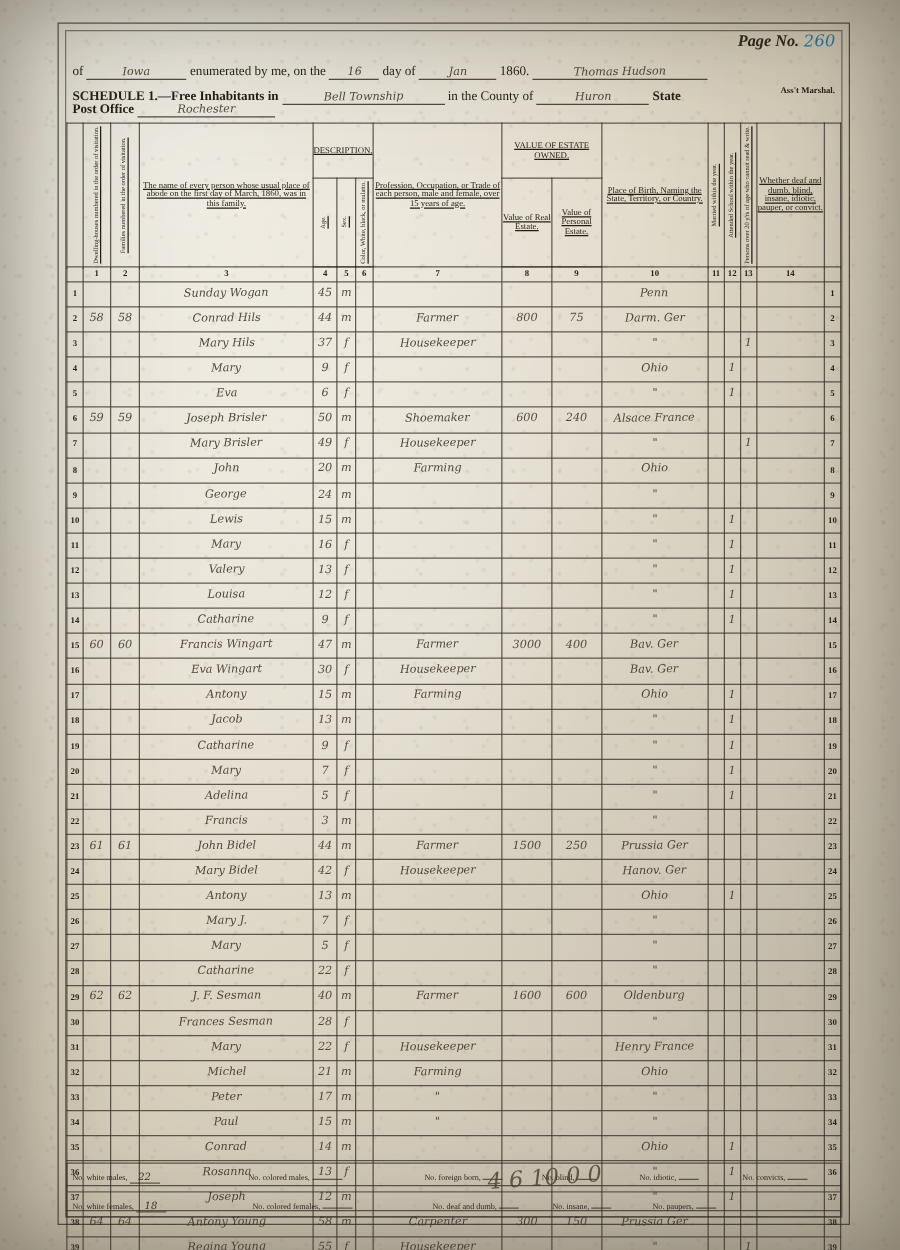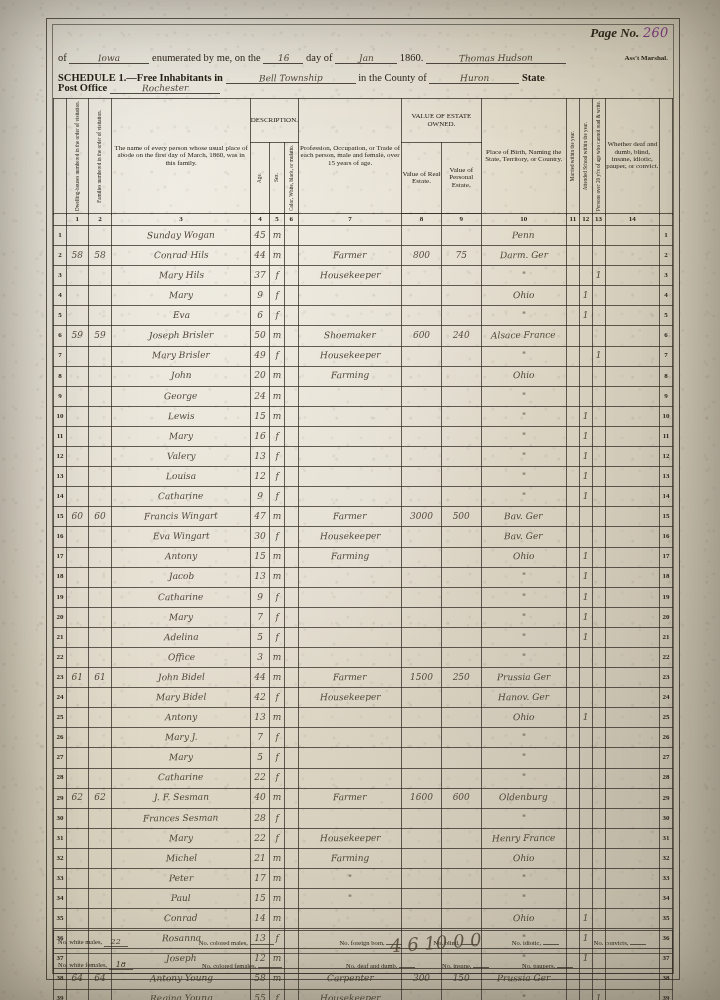--- a/index.html
+++ b/index.html
@@ -44,21 +44,21 @@
     box-sizing:border-box;
   }
   #formInner{
     position:absolute;left:52px;top:24px;width:622px;height:950px;
     border:1px solid rgba(40,35,28,.55);
     box-sizing:border-box;
   }
   .hand{
     font-family:"DejaVu Serif", serif;
     font-style:italic;
-    color:#701a75;
+    color:#0369a1;
     letter-spacing:.2px;
     transform:rotate(-.5deg);
     display:inline-block;
     opacity:.85;
   }
 
   
   #pageno{
     position:absolute;right:52px;top:25px;
     font-size:13px;font-style:italic;font-weight:bold;color:#2a2318;
@@ -66,32 +66,32 @@
   #pageno .val{font-family:"DejaVu Serif",serif;font-weight:normal;}
   .hdrline{position:absolute;left:58px;font-size:10.5px;color:#241e15;white-space:nowrap;}
   #h1{top:44px;margin-top:28px;}
   #h2{top:52px;}
   #h3{top:82px;}
   .ul{
     display:inline-block;border-bottom:1px solid rgba(40,35,28,.8);
     text-align:center;vertical-align:baseline;
   }
   .bold{font-weight:bold;}
-  #marshal{position:absolute;right:52px;top:54px;font-size:7px;font-weight:bold;color:#241e15;}
+  #marshal{position:absolute;right:52px;top:68px;font-size:7px;font-weight:bold;color:#241e15;}
 
   
   table{border-collapse:collapse;position:absolute;}
   #tbl{left:53px;top:98px;width:620px;}
   #tbl td,#tbl th{
     border:1px solid rgba(45,38,30,.72);
     padding:0;font-size:7px;color:#241e15;
     vertical-align:middle;text-align:center;
     line-height:1.05;
   }
-  .hcell{font-size:5.6px;padding:2px 1px;line-height:1.12;}
+  .hcell{font-size:5.6px;padding:2px 1px;line-height:1.12;text-decoration:underline;}
   .vert{
     writing-mode:vertical-rl;transform:rotate(180deg);
     font-size:5.2px;line-height:1.05;white-space:nowrap;
     margin:0 auto;padding:2px 0;
   }
   .numrow td{font-size:7px;font-weight:bold;height:11px;}
   .datarow td{height:19.1px;}
   .rn{font-size:7px;font-weight:bold;color:#241e15;width:12px;}
   .wr{ text-align:left;padding-left:3px;}
   .hw{
@@ -494,21 +494,21 @@
       <tr class="datarow">
         <td class="rn">15</td>
         <td><span class="tick">60</span></td>
         <td><span class="tick">60</span></td>
         <td class="wr"><span class="hw">Francis Wingart</span></td>
         <td><span class="tick">47</span></td>
         <td><span class="tick">m</span></td>
         <td></td>
         <td class="wr"><span class="hw">Farmer</span></td>
         <td><span class="tick">3000</span></td>
-        <td><span class="tick">500</span></td>
+        <td><span class="tick">400</span></td>
         <td class="wr"><span class="hw">Bav. Ger</span></td>
         <td></td>
         <td></td>
         <td></td>
         <td></td>
         <td class="rn">15</td>
       </tr>
       <tr class="datarow">
         <td class="rn">16</td>
         <td></td>
@@ -614,21 +614,21 @@
         <td></td>
         <td><span class="tick">1</span></td>
         <td></td>
         <td></td>
         <td class="rn">21</td>
       </tr>
       <tr class="datarow">
         <td class="rn">22</td>
         <td></td>
         <td></td>
-        <td class="wr"><span class="hw">Office</span></td>
+        <td class="wr"><span class="hw">Francis</span></td>
         <td><span class="tick">3</span></td>
         <td><span class="tick">m</span></td>
         <td></td>
         <td class="wr"></td>
         <td></td>
         <td></td>
         <td class="wr"><span class="hw">"</span></td>
         <td></td>
         <td></td>
         <td></td>

